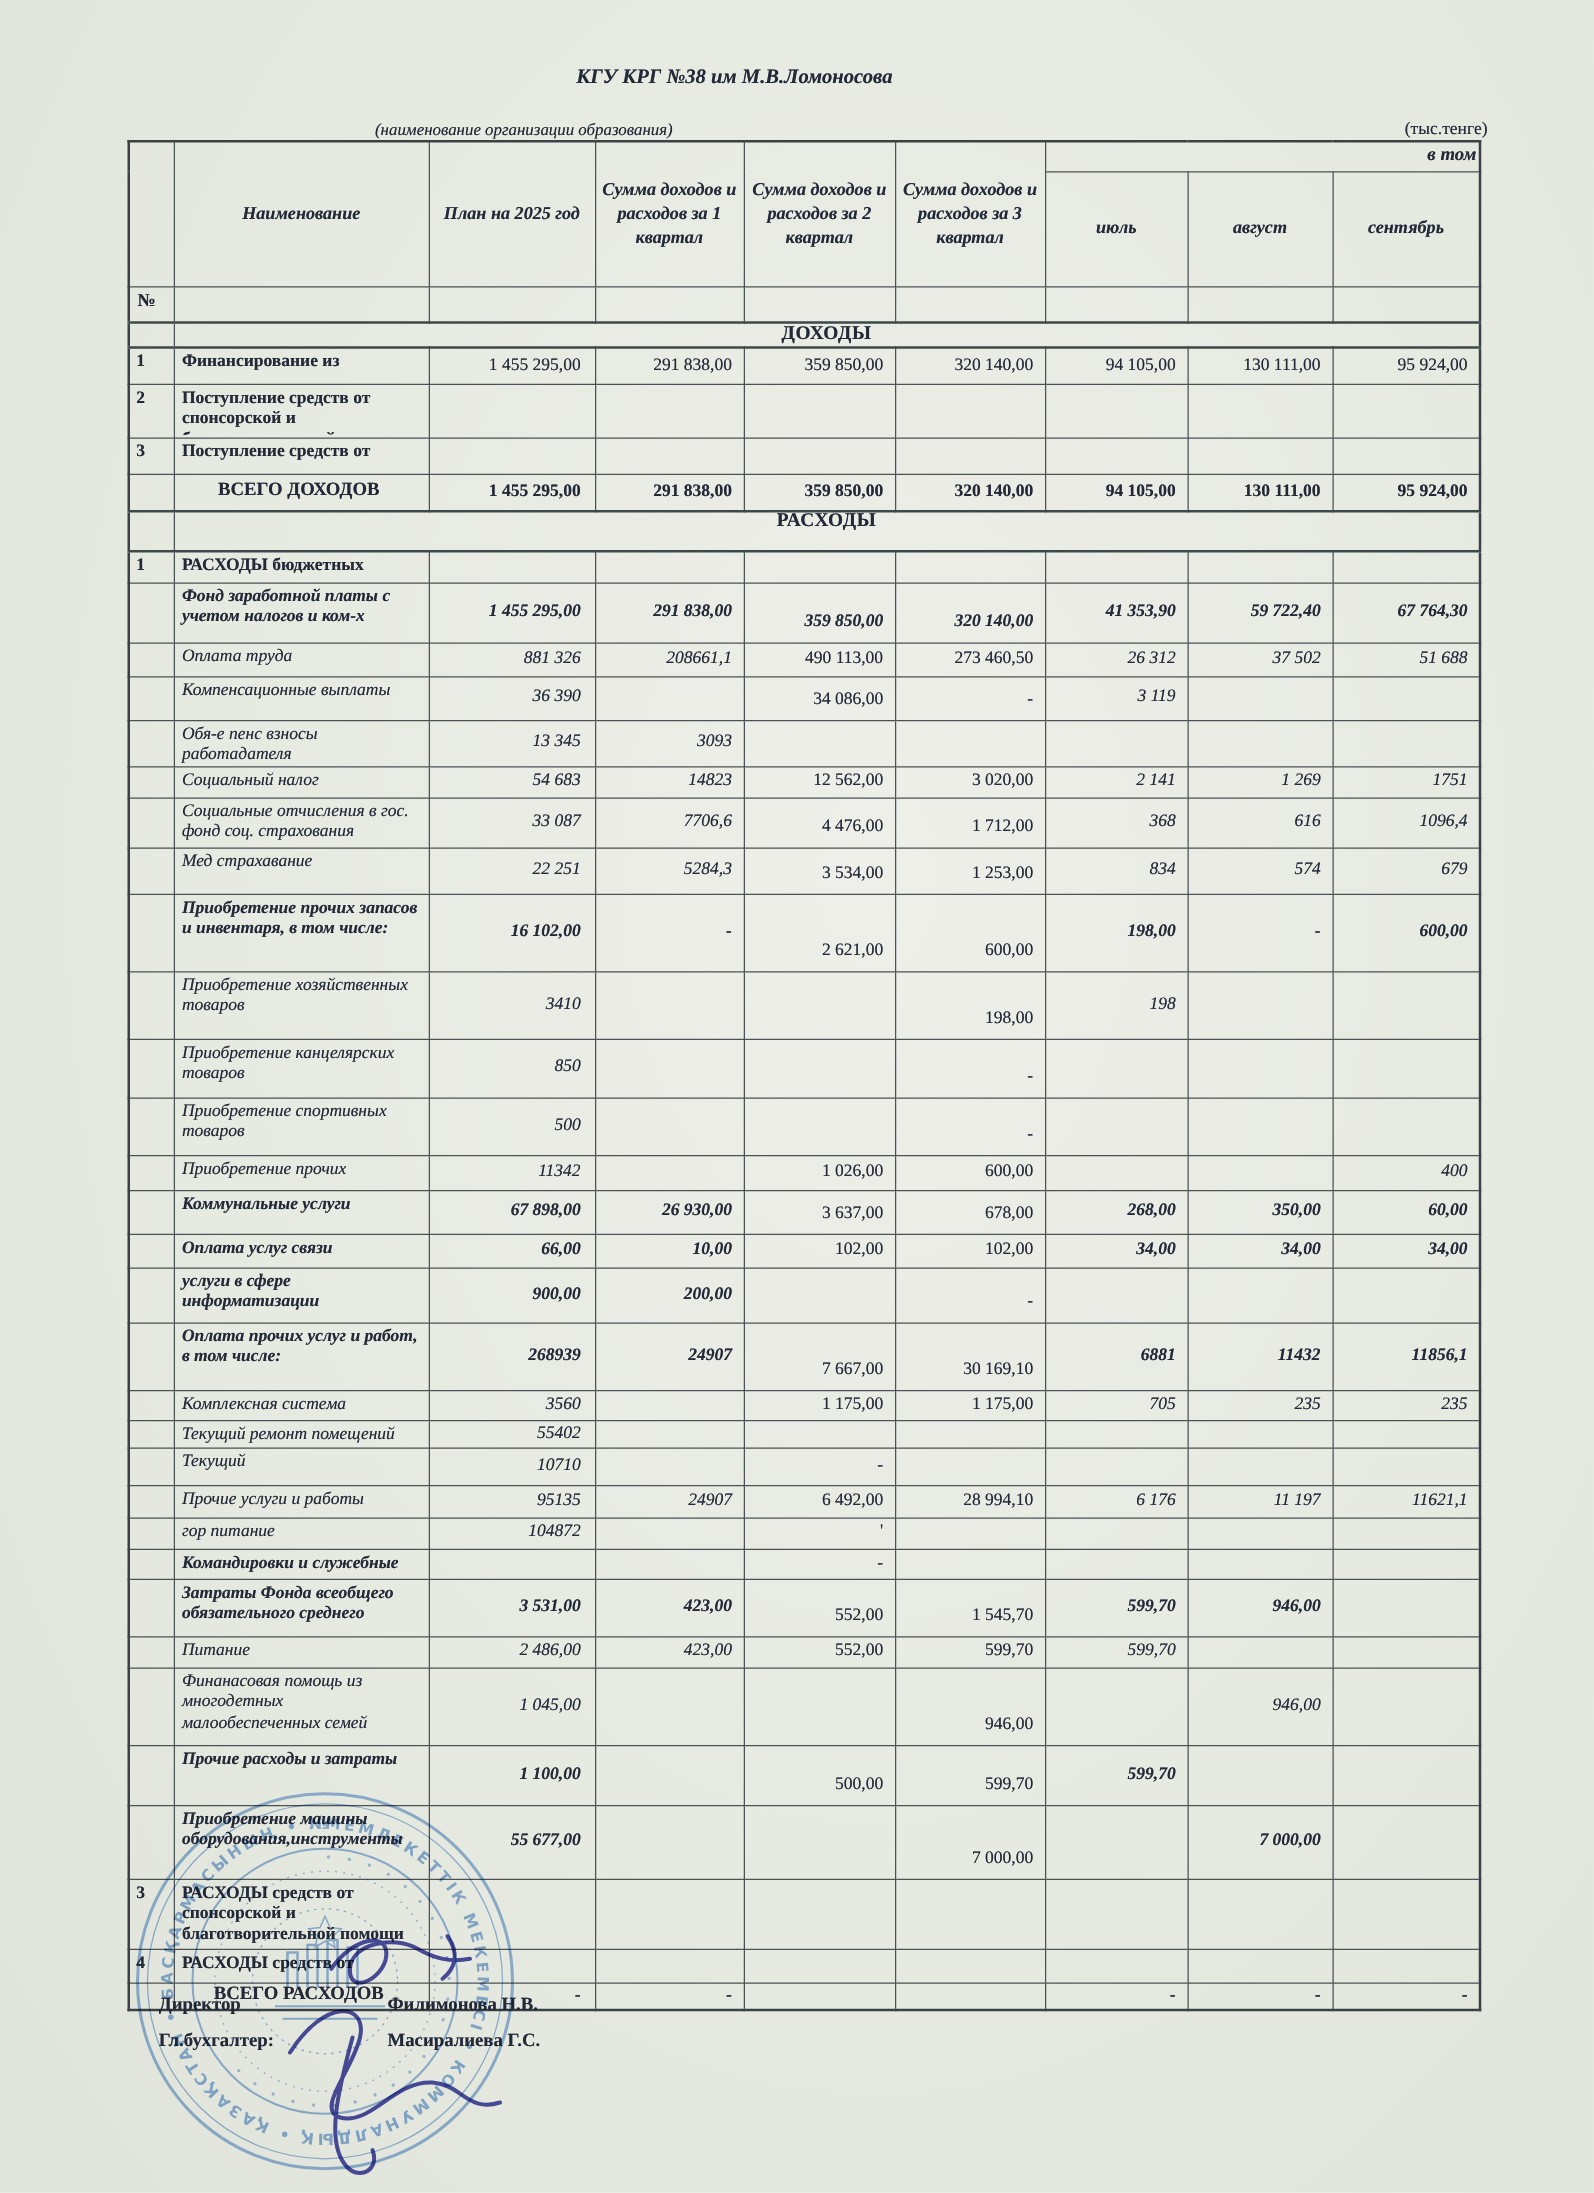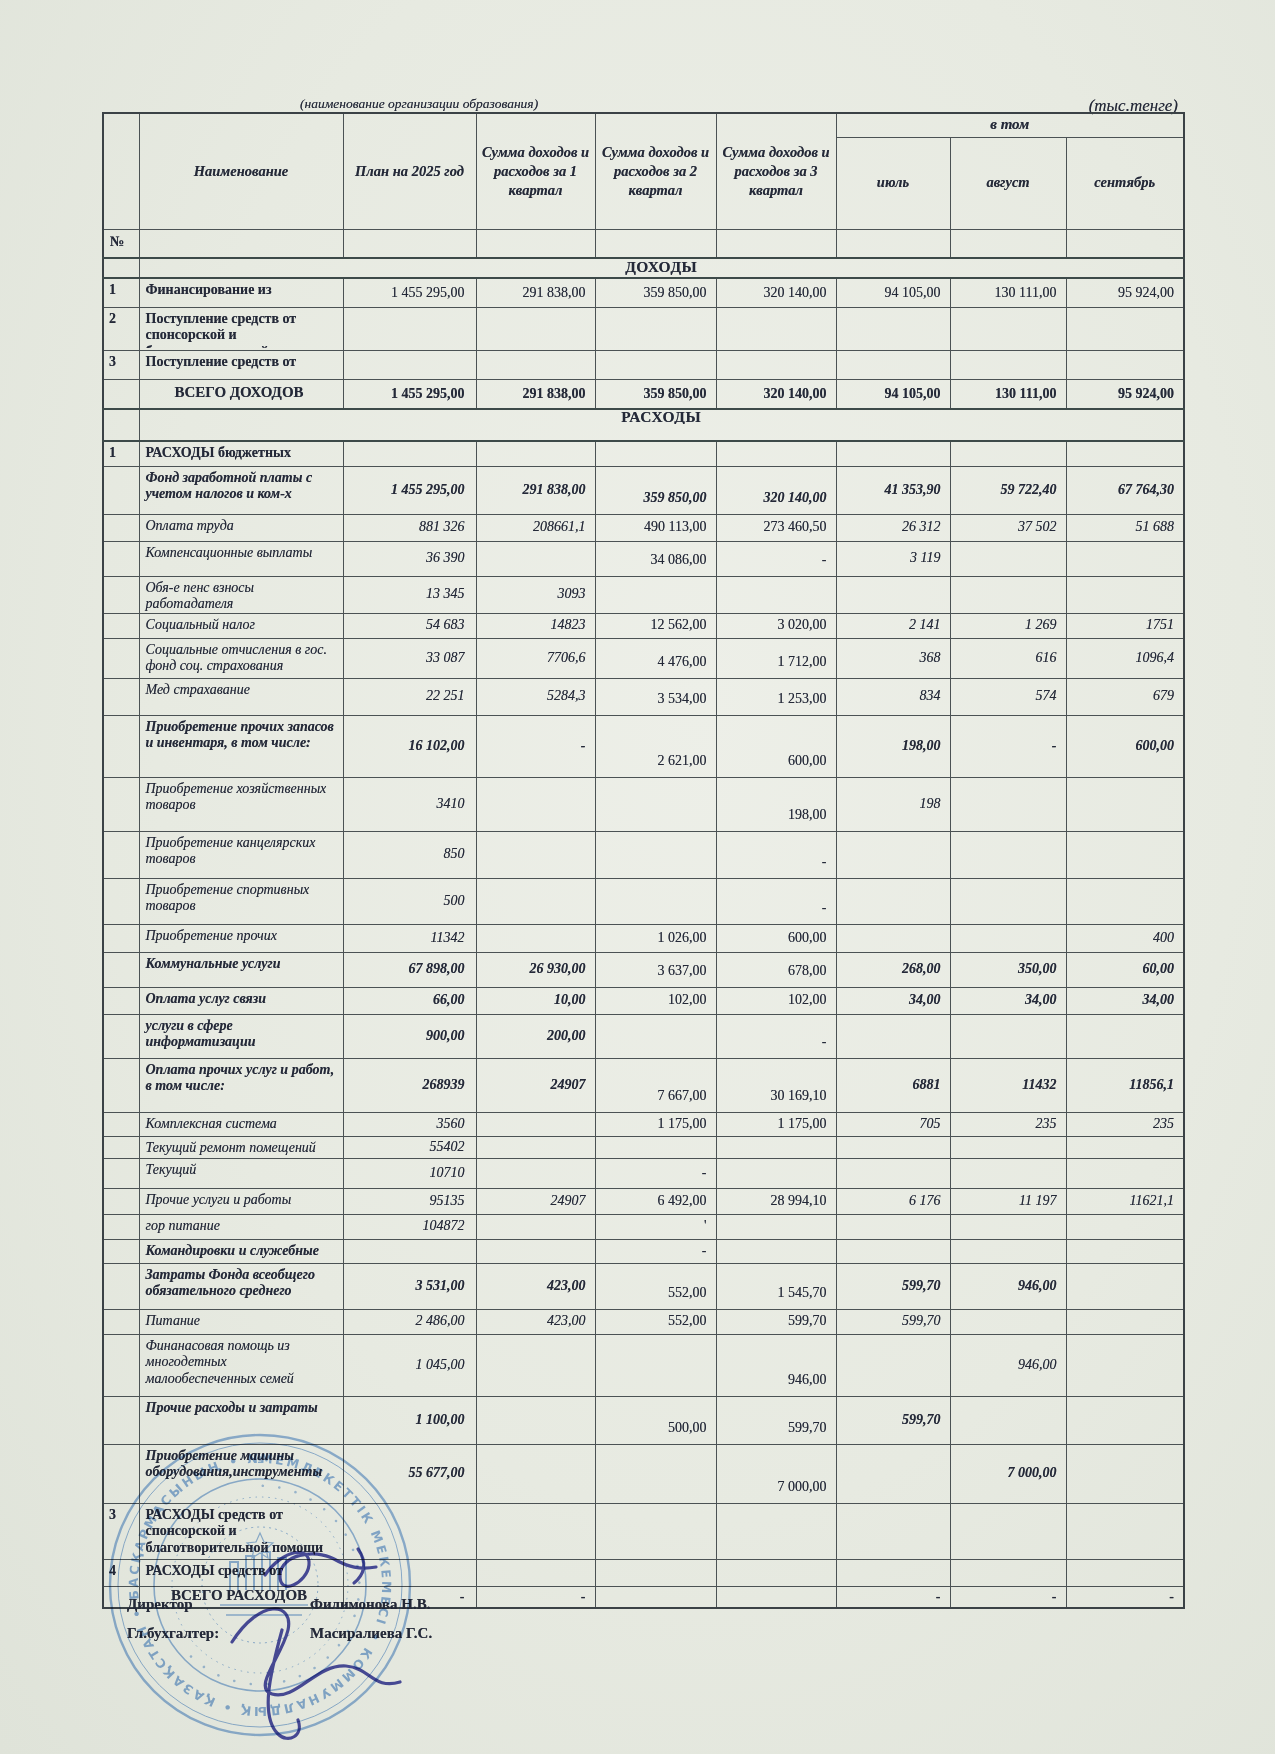--- a/index.html
+++ b/index.html
@@ -9,29 +9,29 @@
   .page{position:absolute;left:0;top:0;width:1275px;height:1754px;overflow:hidden;
         background:radial-gradient(ellipse at 55% 40%, #edefe8 0%, #e7eae1 55%, #dfe3d9 100%);
         color:#242938;}
   .page *{box-sizing:border-box;}
 
   
   .titles{position:absolute;left:102px;top:46px;width:1081px;text-align:center;padding-right:110px;}
   .t1{font-size:17px;font-weight:700;font-style:italic;letter-spacing:.2px;}
   .t2{font-size:16.5px;font-weight:700;font-style:italic;margin-top:5px;}
   .cap-left{position:absolute;left:300px;top:96px;font-size:13.5px;font-style:italic;}
-  .cap-right{position:absolute;right:97px;top:96px;font-size:17px;font-style:italic;}
+  .cap-right{position:absolute;right:85px;top:96px;font-size:14px;}
 
   
   .tbl{position:absolute;left:102px;top:112px;width:1081px;border-collapse:collapse;
        table-layout:fixed;border:2px solid #3b4246;}
   .tbl th,.tbl td{border:1px solid #4b5254;padding:0;vertical-align:top;overflow:hidden;}
   .tbl thead th{vertical-align:middle;font-weight:700;font-style:italic;font-size:14.5px;
        text-align:center;line-height:1.32;padding:0 2px;}
-  tr.h1 th.vtom{height:24px;font-size:15px;}
+  tr.h1 th.vtom{height:24px;font-size:15px;text-align:right;}
   tr.h2 th{height:92px;}
   tr.h3 td{height:29px;}
   tr.h3 .no{font-weight:700;font-style:normal;font-size:14.5px;padding-left:6px;align-items:flex-end;padding-bottom:4px;}
 
   .cc{display:flex;align-items:center;overflow:hidden;font-size:14px;line-height:1.18;}
   .cc.lab{align-items:flex-start;padding:3px 4px 0 6px;text-align:left;}
   .cc.val{justify-content:flex-end;padding-right:9px;padding-top:2px;}
   .cc.val.pl{padding-right:11px;}
   .cc.val.low{align-items:flex-end;padding-bottom:5px;}
   .cc.no{justify-content:flex-start;padding-left:5px;font-weight:700;align-items:flex-start;padding-top:3px;}
@@ -60,20 +60,21 @@
 
   .stamp-svg{position:absolute;left:100px;top:1415px;pointer-events:none;mix-blend-mode:multiply;}
   .sig-svg{position:absolute;left:170px;top:1530px;pointer-events:none;mix-blend-mode:multiply;}
 </style>
 </head>
 <body>
 
 <div class="page">
 
   <div class="titles">
+    <div class="t2">КГУ КРГ №38 им М.В.Ломоносова</div>
   </div>
   <div class="cap-left">(наименование организации образования)</div>
   <div class="cap-right">(тыс.тенге)</div>
 
   <table class="tbl">
     <colgroup>
       <col style="width:36px">
         <col style="width:204px">
         <col style="width:133px">
       <col style="width:119px">

